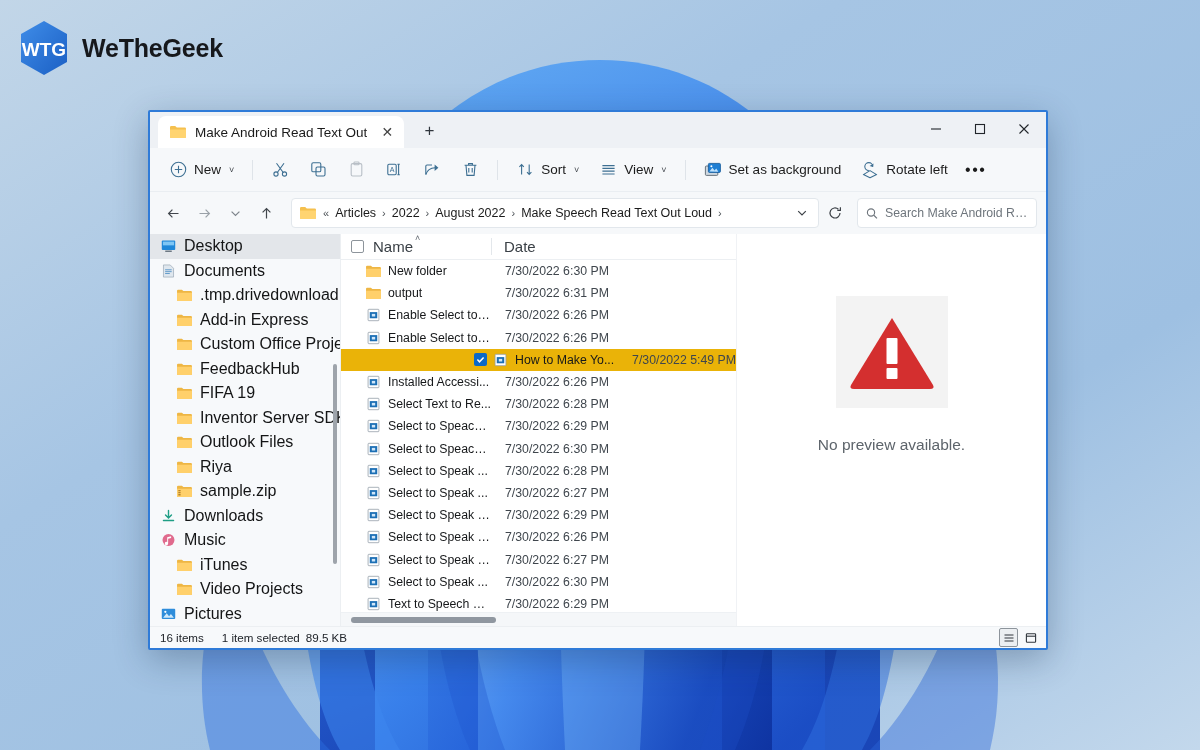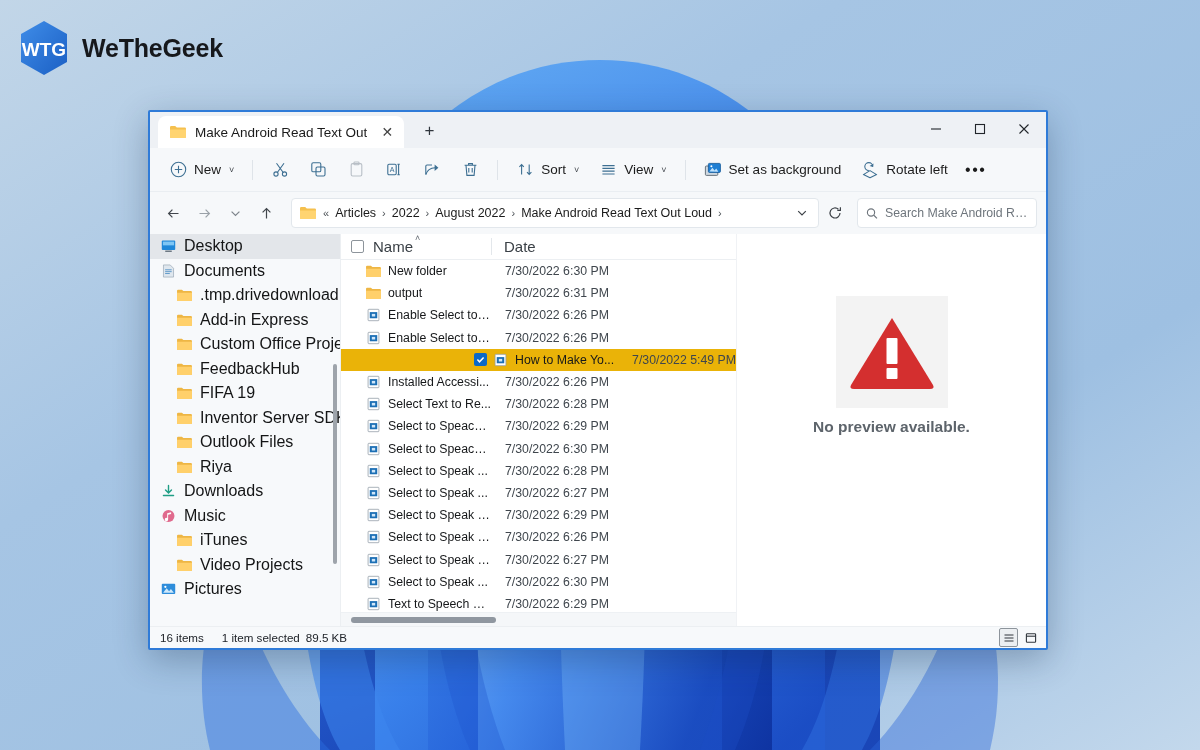--- a/index.html
+++ b/index.html
@@ -107,21 +107,21 @@
   .r-name { width:103px; white-space:nowrap; overflow:hidden; text-overflow:ellipsis; }
   .r-date { margin-left:14px; color:#3f464d; white-space:nowrap; }
   .hscroll-track { height:14px; background:#f5f7f9; display:flex; align-items:center; padding:0 10px; flex:none;
                    border-top:1px solid #eef1f4; }
   .hscroll-thumb { height:6px; width:145px; background:#9097a0; border-radius:3px; }
 
   
   .preview { flex:none; width:310px; background:#ffffff; display:flex; flex-direction:column;
              align-items:center; justify-content:flex-start; padding-top:62px; border-left:1px solid #f0f2f5; }
   .warn-card { width:112px; height:112px; background:#f3f3f3; display:flex; align-items:center; justify-content:center; }
-  .prev-text { margin-top:10px; font-size:15.5px; color:#5d646b;font-weight:bold; }
+  .prev-text { margin-top:28px; font-size:15.5px; color:#5d646b; }
 
   
   .statusbar { height:22px; background:#f7f9fb; border-top:1px solid #eceff2; display:flex;
                align-items:center; padding:0 10px; gap:18px; flex:none; position:relative; }
   .st-text { font-size:11.6px; color:#20242a; }
   .viewmodes { position:absolute; right:6px; top:1px; display:flex; gap:3px; align-items:center; }
   .vm { width:19px; height:19px; display:flex; align-items:center; justify-content:center;
         border-radius:2px; color:#30363d; }
   .vm.active { border:1px solid #8d949b; background:#eceff2; }
 </style>
@@ -360,21 +360,21 @@
           <path d="M0 2.2a1.2 1.2 0 0 1 1.2-1.2h4l1.6 1.6H14.8A1.2 1.2 0 0 1 16 3.8v8A1.2 1.2 0 0 1 14.8 13H1.2A1.2 1.2 0 0 1 0 11.8Z" fill="#f5c04e"></path>
           <path d="M0 4.6h16v7.2A1.2 1.2 0 0 1 14.8 13H1.2A1.2 1.2 0 0 1 0 11.8Z" fill="#ffd471"></path>
         </svg>
         <span class="crumb-sep">«</span>
         <span class="crumb">Articles</span>
         <span class="crumb-sep">›</span>
         <span class="crumb">2022</span>
         <span class="crumb-sep">›</span>
         <span class="crumb">August 2022</span>
         <span class="crumb-sep">›</span>
-        <span class="crumb">Make Android Read Text Out Loud</span>
+        <span class="crumb">Make Speech Read Text Out Loud</span>
         <span class="crumb-sep">›</span>
         <span class="crumb-dd">
           <svg width="12" height="12" viewBox="0 0 12 12" fill="none" stroke="#3d4248" stroke-width="1.2">
               <path d="M2.2 4.2 6 8l3.8-3.8"></path>
             </svg>
         </span>
       </div>
       <div class="refresh">
         <svg width="14" height="14" viewBox="0 0 14 14" fill="none" stroke="#3d4248" stroke-width="1.2">
           <path d="M12 7a5 5 0 1 1-1.6-3.7"></path>
@@ -477,20 +477,30 @@
               <span class="nav-label">Outlook Files</span>
             </div>
             <div class="nav-item ind">
               <span class="nav-ico">
                 <svg width="15" height="14" viewBox="0 0 16 15">
                   <path d="M0 3a1.2 1.2 0 0 1 1.2-1.2h4L6.8 3.3H14.8A1.2 1.2 0 0 1 16 4.5v8.3A1.2 1.2 0 0 1 14.8 14H1.2A1.2 1.2 0 0 1 0 12.8Z" fill="#eeb644"></path>
                   <path d="M0 5.2h16v7.6A1.2 1.2 0 0 1 14.8 14H1.2A1.2 1.2 0 0 1 0 12.8Z" fill="#ffd06b"></path>
                 </svg>
               </span>
               <span class="nav-label">Riya</span>
+            </div>
+            <div class="nav-item ind">
+              <span class="nav-ico">
+                <svg width="15" height="14" viewBox="0 0 16 15">
+                  <path d="M0 3a1.2 1.2 0 0 1 1.2-1.2h4L6.8 3.3H14.8A1.2 1.2 0 0 1 16 4.5v8.3A1.2 1.2 0 0 1 14.8 14H1.2A1.2 1.2 0 0 1 0 12.8Z" fill="#eeb644"></path>
+                  <path d="M0 5.2h16v7.6A1.2 1.2 0 0 1 14.8 14H1.2A1.2 1.2 0 0 1 0 12.8Z" fill="#ffd06b"></path>
+                  <path d="M1.4 6.4h2.4v1.4H1.4ZM1.4 8.6h2.4V10H1.4ZM1.4 10.8h2.4v1.4H1.4Z" fill="#b6842a"></path>
+                </svg>
+              </span>
+              <span class="nav-label">sample.zip</span>
             </div>
             <div class="nav-item">
               <span class="nav-ico">
                 <svg width="15" height="14" viewBox="0 0 16 15">
                   <path d="M8 1.6v7.6M4.8 6.4 8 9.6l3.2-3.2" stroke="#1f9e85" stroke-width="1.5" fill="none" stroke-linecap="round"></path>
                   <path d="M2.6 12.4h10.8" stroke="#1f9e85" stroke-width="1.5" stroke-linecap="round"></path>
                 </svg>
               </span>
               <span class="nav-label">Downloads</span>
             </div>

